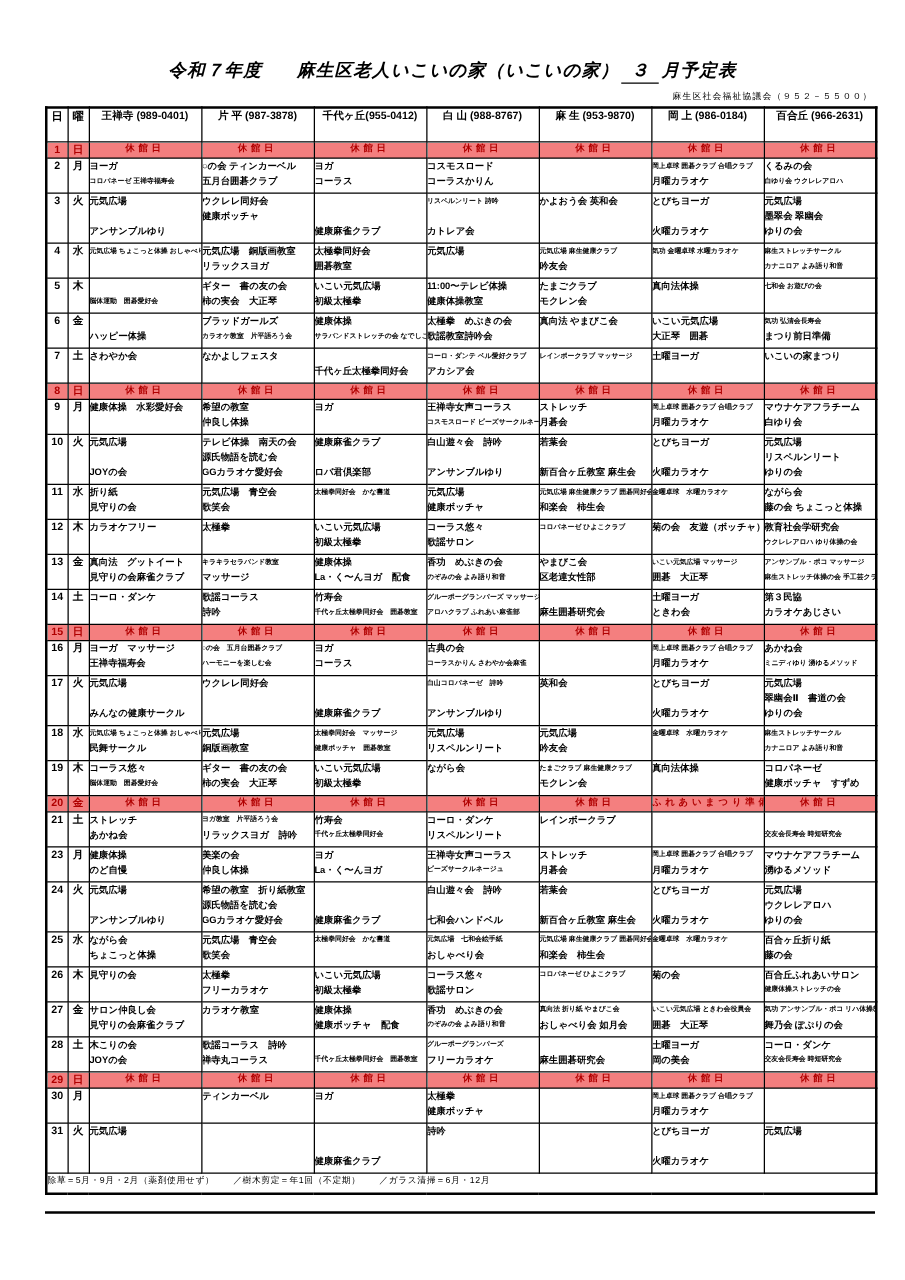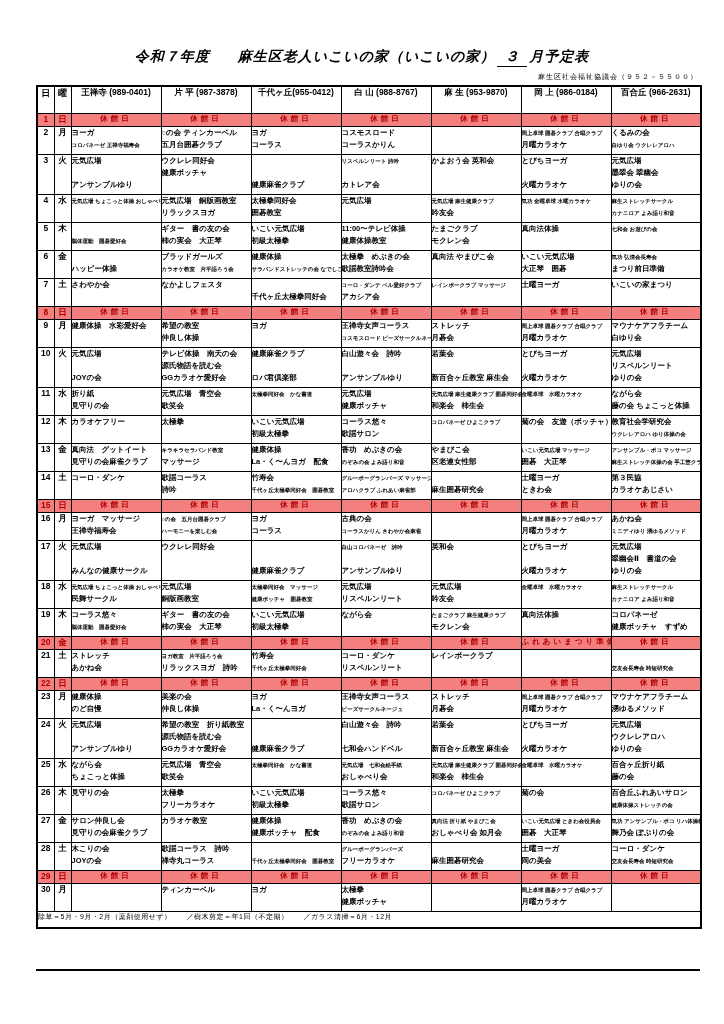--- a/index.html
+++ b/index.html
@@ -643,31 +643,20 @@
           </td>
           <td class="sched-cell">
             <div class="ln">レインボークラブ</div>
           </td>
           <td class="sched-cell"></td>
           <td class="sched-cell">
             <div class="ln"></div>
             <div class="ln s">交友会長寿会 時短研究会</div>
           </td>
         </tr>
-        <tr class="closed-row" style="height: 13px;">
-          <td class="col-day">22</td>
-          <td class="col-dow dow-red">日</td>
-          <td class="closed-cell">休館日</td>
-          <td class="closed-cell">休館日</td>
-          <td class="closed-cell">休館日</td>
-          <td class="closed-cell">休館日</td>
-          <td class="closed-cell">休館日</td>
-          <td class="closed-cell">休館日</td>
-          <td class="closed-cell">休館日</td>
-        </tr>
         <tr style="height: 28px;">
           <td class="col-day">23</td>
           <td class="col-dow">月</td>
           <td class="sched-cell">
             <div class="ln">健康体操</div>
             <div class="ln">のど自慢</div>
           </td>
           <td class="sched-cell">
             <div class="ln">美楽の会</div>
             <div class="ln">仲良し体操</div>
@@ -878,20 +867,45 @@
           <td class="sched-cell">
             <div class="ln">太極拳</div>
             <div class="ln">健康ボッチャ</div>
           </td>
           <td class="sched-cell"></td>
           <td class="sched-cell">
             <div class="ln s">岡上卓球 囲碁クラブ 合唱クラブ</div>
             <div class="ln">月曜カラオケ</div>
           </td>
           <td class="sched-cell"></td>
+        </tr>
+        <tr style="height: 40px;">
+          <td class="col-day">31</td>
+          <td class="col-dow">火</td>
+          <td class="sched-cell">
+            <div class="ln">元気広場</div>
+          </td>
+          <td class="sched-cell"></td>
+          <td class="sched-cell">
+            <div class="ln"></div>
+            <div class="ln"></div>
+            <div class="ln">健康麻雀クラブ</div>
+          </td>
+          <td class="sched-cell">
+            <div class="ln">詩吟</div>
+          </td>
+          <td class="sched-cell"></td>
+          <td class="sched-cell">
+            <div class="ln">とびちヨーガ</div>
+            <div class="ln"></div>
+            <div class="ln">火曜カラオケ</div>
+          </td>
+          <td class="sched-cell">
+            <div class="ln">元気広場</div>
+          </td>
         </tr>
         <tr>
           <td colspan="9" class="footer-cell">除草＝5月・9月・2月（薬剤使用せず）　　／樹木剪定＝年1回（不定期）　　／ガラス清掃＝6月・12月</td>
         </tr>
       </tbody>
   </table>
 </div>
 <div class="bottom-rule" style="top:969px"></div>
 
 </body></html>

